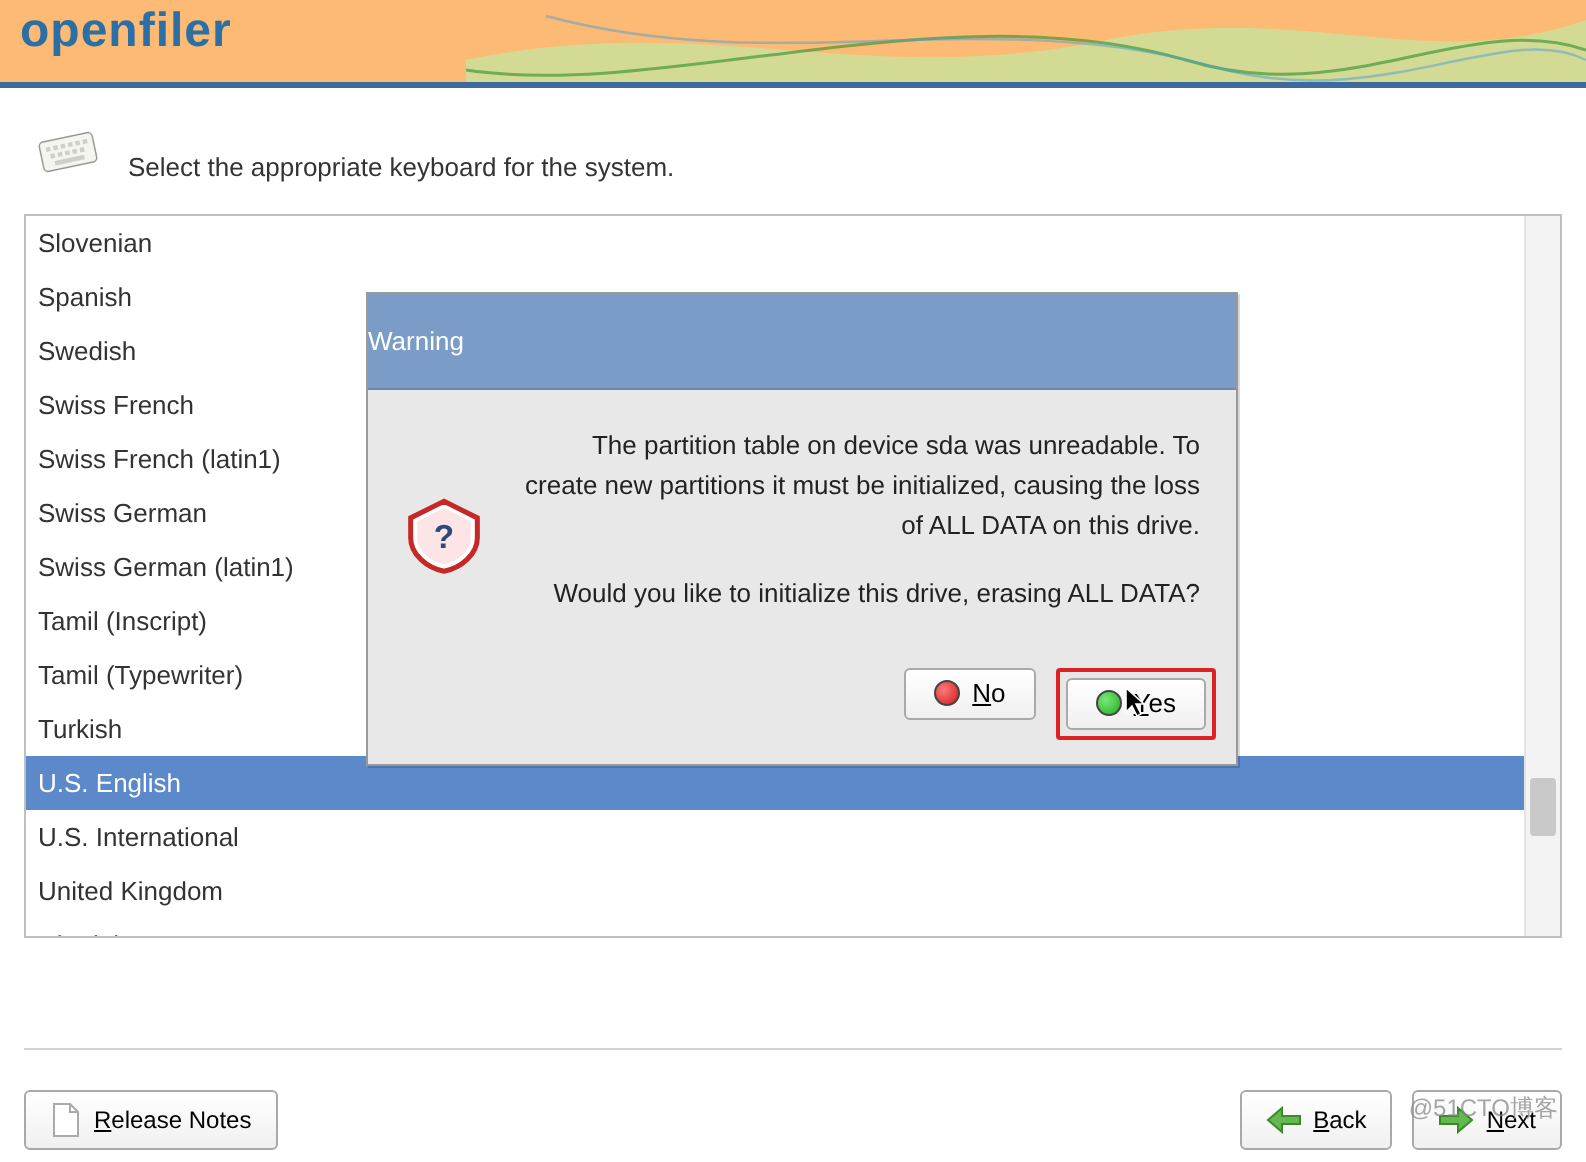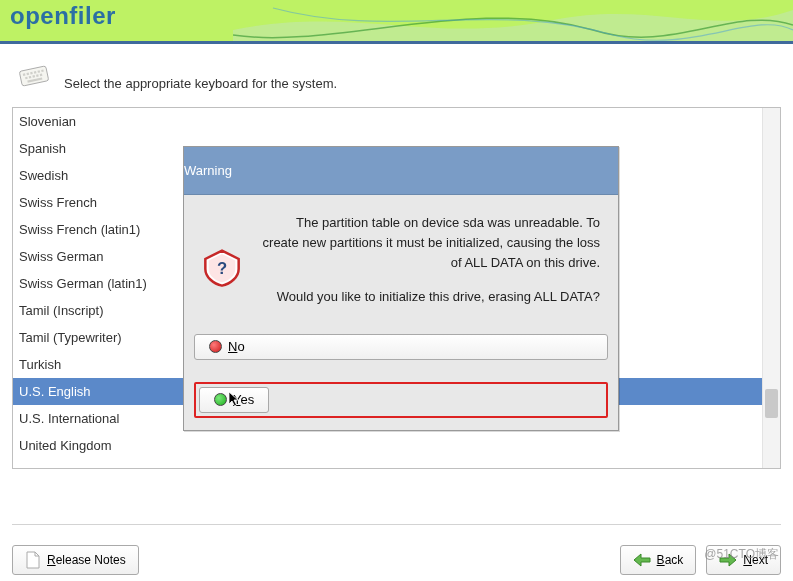--- a/index.html
+++ b/index.html
@@ -7,21 +7,21 @@
       font-family: "Helvetica", Arial, sans-serif;
       font-size: 12px;
       background: #fff;
       width: 793px;
       height: 581px;
       overflow: hidden;
       position: relative;
     }
     .header {
       height: 44px;
-      background: #bef264;
+      background: #fdba74;
       position: relative;
       border-bottom: 3px solid #3f6a9c;
       overflow: hidden;
     }
     .logo {
       position: absolute;
       left: 10px;
       top: 2px;
       font-family: Arial, sans-serif;
       font-size: 24px;
@@ -130,23 +130,22 @@
       font-size: 13px;
       line-height: 1.55;
       text-align: right;
     }
     .dialog-text p {
       margin-bottom: 14px;
     }
     .dialog-buttons {
       display: flex;
       justify-content: flex-end;
-      gap: 22px;
+      gap: 10px;
       padding: 6px 10px 12px 10px;
-      flex-direction: column;
     }
     .dlg-btn {
       display: inline-flex;
       align-items: center;
       gap: 6px;
       border: 1px solid #a9a9a9;
       background: linear-gradient(#fff, #f0f0f0);
       padding: 4px 14px;
       border-radius: 3px;
       font-size: 13px;

